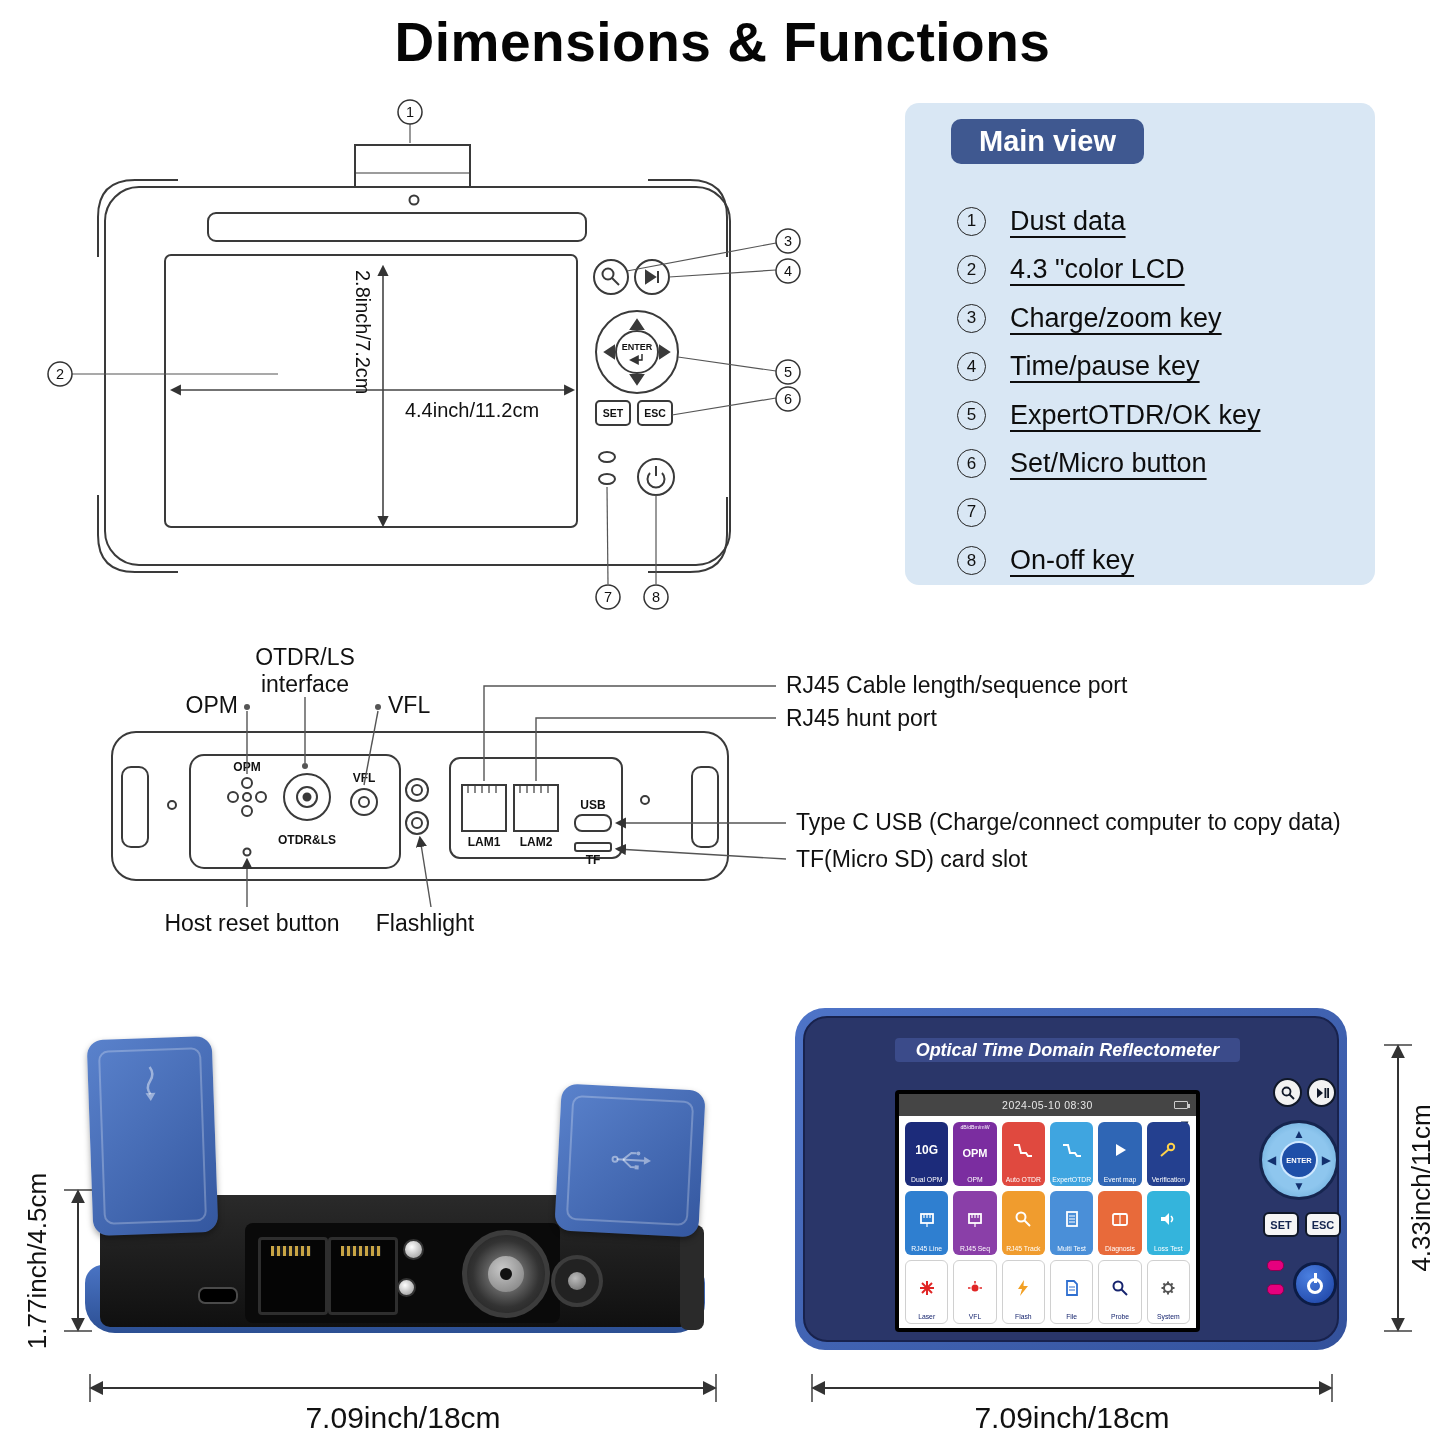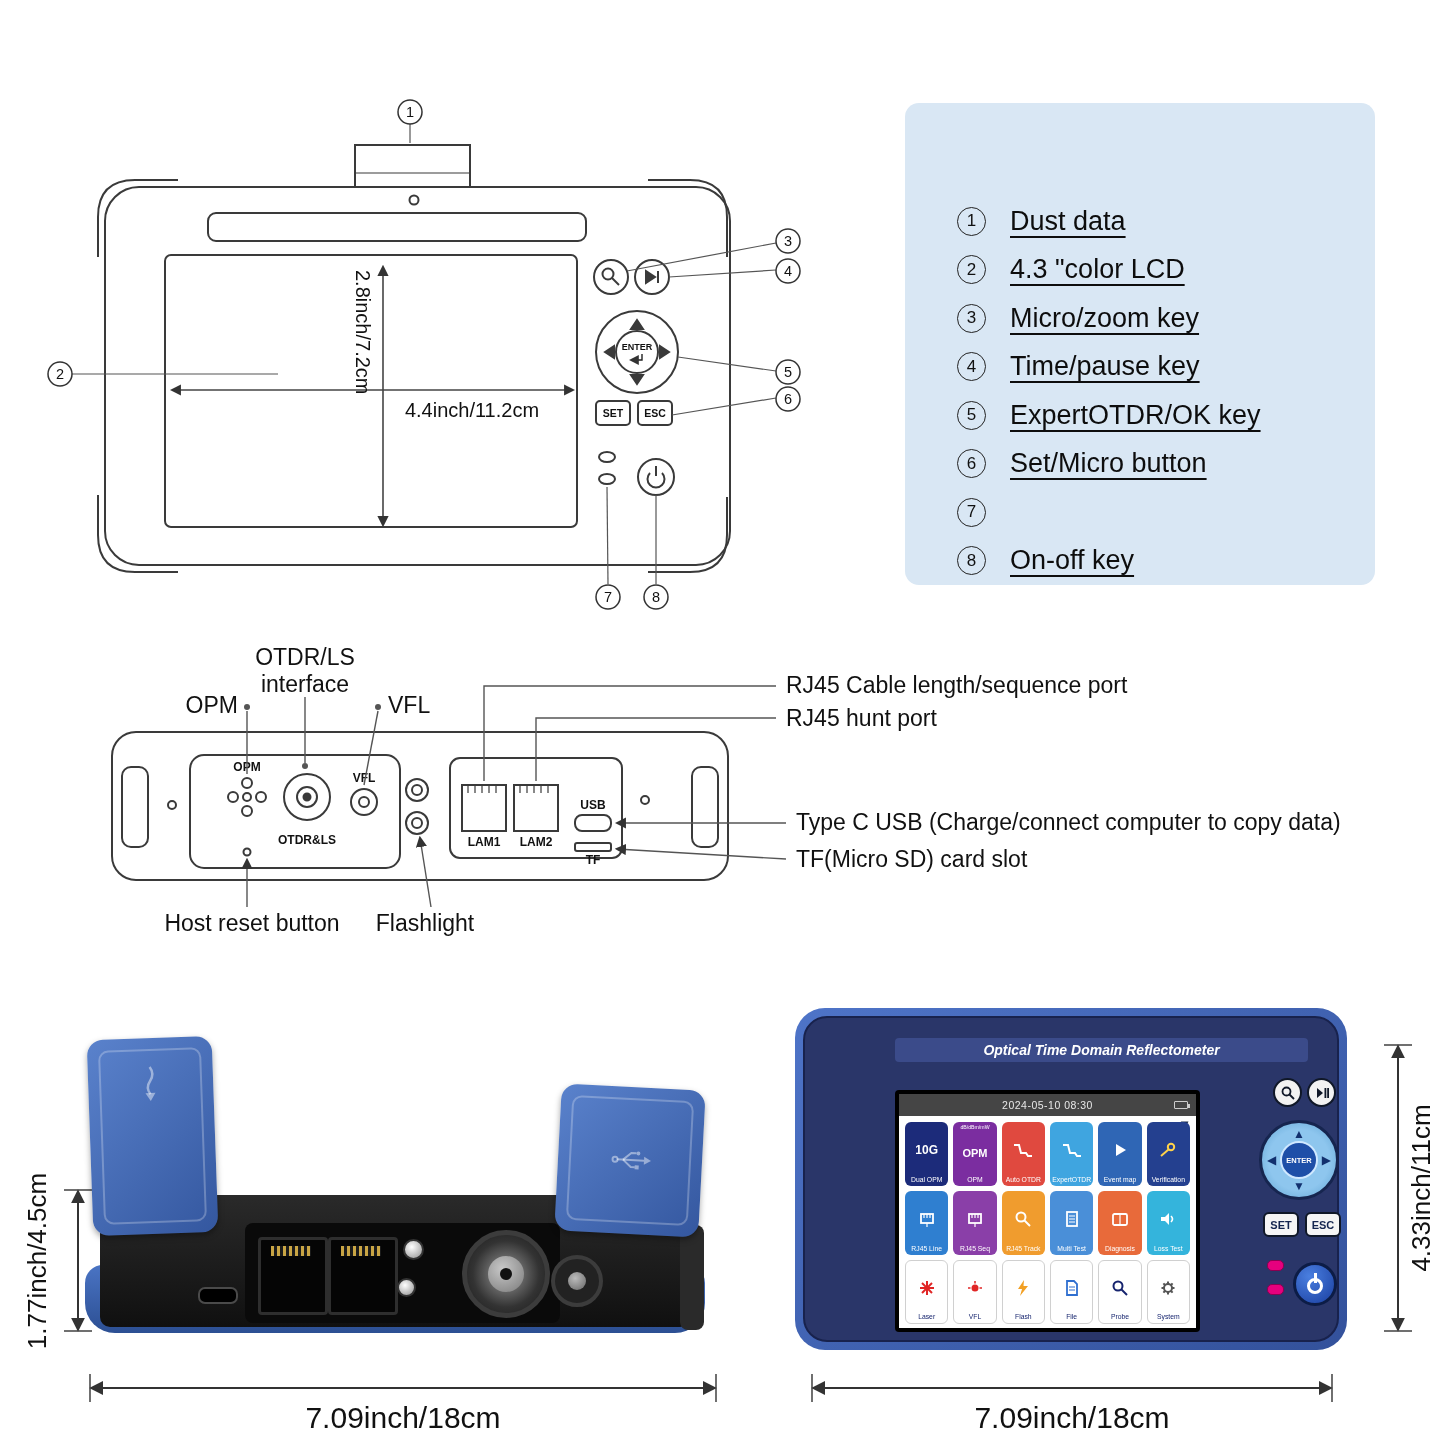--- a/index.html
+++ b/index.html
@@ -43,21 +43,21 @@
   .bp-otdr-core{left:50%;top:50%;width:12px;height:12px;margin:-6px 0 0 -6px;border-radius:50%;background:#111;}
   .bp-vfl{left:496px;top:240px;width:44px;height:44px;border-radius:50%;background:#222;border:4px solid #3c3c3c;z-index:4;}
   .bp-vfl-inner{left:50%;top:50%;width:18px;height:18px;margin:-9px 0 0 -9px;border-radius:50%;background:radial-gradient(circle at 40% 35%,#bbb,#666);}
   .bp-hinge{left:625px;top:210px;width:24px;height:105px;background:#2a2a2a;border-radius:8px;z-index:2;}
 
   
   .fp{position:absolute;left:795px;top:1008px;width:552px;height:342px;}
   .fp *{position:absolute;box-sizing:border-box;}
   .fp-outer{left:0;top:0;right:0;bottom:0;background:linear-gradient(145deg,#4e74c8,#33519b);border-radius:30px;}
   .fp-inner{left:8px;top:8px;right:8px;bottom:8px;background:#2a3669;border:2px solid #18224d;border-radius:24px;}
-  .fp-strip{left:100px;top:30px;width:413px;height:24px;background:#3b4b8a;border-radius:4px;display:flex;align-items:center;justify-content:center;color:#fff;font-style:italic;font-weight:bold;font-size:14px;white-space:nowrap;}
+  .fp-strip{left:100px;top:30px;width:345px;height:24px;background:#3b4b8a;border-radius:4px;display:flex;align-items:center;justify-content:center;color:#fff;font-style:italic;font-weight:bold;font-size:18px;white-space:nowrap;}
   .fp-screen{left:100px;top:82px;width:305px;height:242px;background:#000;border-radius:4px;}
   .fp-screen-in{left:4px;top:4px;right:4px;bottom:4px;background:#fff;overflow:hidden;}
   .fp-status{left:0;right:0;top:0;height:22px;background:#454545;color:#e8e8e8;font-size:10.5px;display:flex;align-items:center;justify-content:center;letter-spacing:.5px;}
   .fp-batt{right:8px;top:7px;width:14px;height:8px;border:1px solid #ccc;border-radius:1px;}
   .fp-batt::after{content:"";position:absolute;right:-3px;top:2px;width:2px;height:4px;background:#ccc;}
   .fp-drop{right:5px;top:24px;color:#1a2a4a;font-size:13px;line-height:1;}
   .fp-grid{left:6px;right:6px;top:28px;bottom:4px;display:grid;grid-template-columns:repeat(6,1fr);grid-template-rows:repeat(3,1fr);gap:5px;position:absolute;}
   .tile{position:relative;border-radius:6px;display:flex;flex-direction:column;align-items:center;justify-content:flex-end;padding:2px 1px;overflow:hidden;}
   .tile .t-ic{position:relative;flex:1;display:flex;align-items:center;justify-content:center;width:100%;}
   .tile .t-label{position:relative;font-size:6.8px;line-height:1.15;text-align:center;white-space:nowrap;}
@@ -84,20 +84,21 @@
   .fp-power{left:498px;top:254px;width:44px;height:44px;border-radius:50%;background:radial-gradient(circle at 35% 30%,#4a7fe0,#1a3fa0);border:3px solid #0c1c46;display:flex;align-items:center;justify-content:center;}
   .pwr-wrap{position:relative;width:22px;height:22px;}
   .pwr-ring{position:absolute;left:3px;top:5px;width:16px;height:16px;border:3px solid #fff;border-radius:50%;}
   .pwr-line{position:absolute;left:10px;top:0;width:3px;height:10px;background:#fff;}
 </style>
 </head>
 <body>
 
 <div class="canvas">
 
+  <div class="title">Dimensions &amp; Functions</div>
 
   <svg class="abs" style="left:40px;top:95px" width="780" height="530" viewBox="0 0 780 530">
     <defs>
       <marker id="arr" viewBox="0 0 10 10" refX="8" refY="5" markerWidth="7" markerHeight="7" orient="auto-start-reverse">
         <path d="M0,0 L10,5 L0,10 z" fill="#333"></path>
       </marker>
     </defs>
     <g stroke="#3a3a3a" stroke-width="2" fill="none">
       <path d="M58,162 L58,122 Q58,85 95,85 L138,85"></path>
       <path d="M608,85 L650,85 Q687,85 687,122 L687,162"></path>
@@ -169,32 +170,35 @@
         <text x="748" y="181">4</text>
         <text x="748" y="282">5</text>
         <text x="748" y="309">6</text>
         <text x="568" y="507">7</text>
         <text x="616" y="507">8</text>
       </g>
     </g>
   </svg>
 
   <div class="mv-panel" style="background-color: rgb(217, 231, 244);">
+    <div class="mv-header" style="background-color: rgb(63, 88, 144);">
+      <span>Main view</span>
+    </div>
     <div class="mv-list">
       <div class="mv-row">
           <span class="mv-num">1</span>
           <span class="mv-label">Dust data</span>
         </div>
       <div class="mv-row">
           <span class="mv-num">2</span>
           <span class="mv-label">4.3 "color LCD</span>
         </div>
       <div class="mv-row">
           <span class="mv-num">3</span>
-          <span class="mv-label">Micro/zoom key</span>
+          <span class="mv-label">Charge/zoom key</span>
         </div>
       <div class="mv-row">
           <span class="mv-num">4</span>
           <span class="mv-label">Time/pause key</span>
         </div>
       <div class="mv-row">
           <span class="mv-num">5</span>
           <span class="mv-label">ExpertOTDR/OK key</span>
         </div>
       <div class="mv-row">

